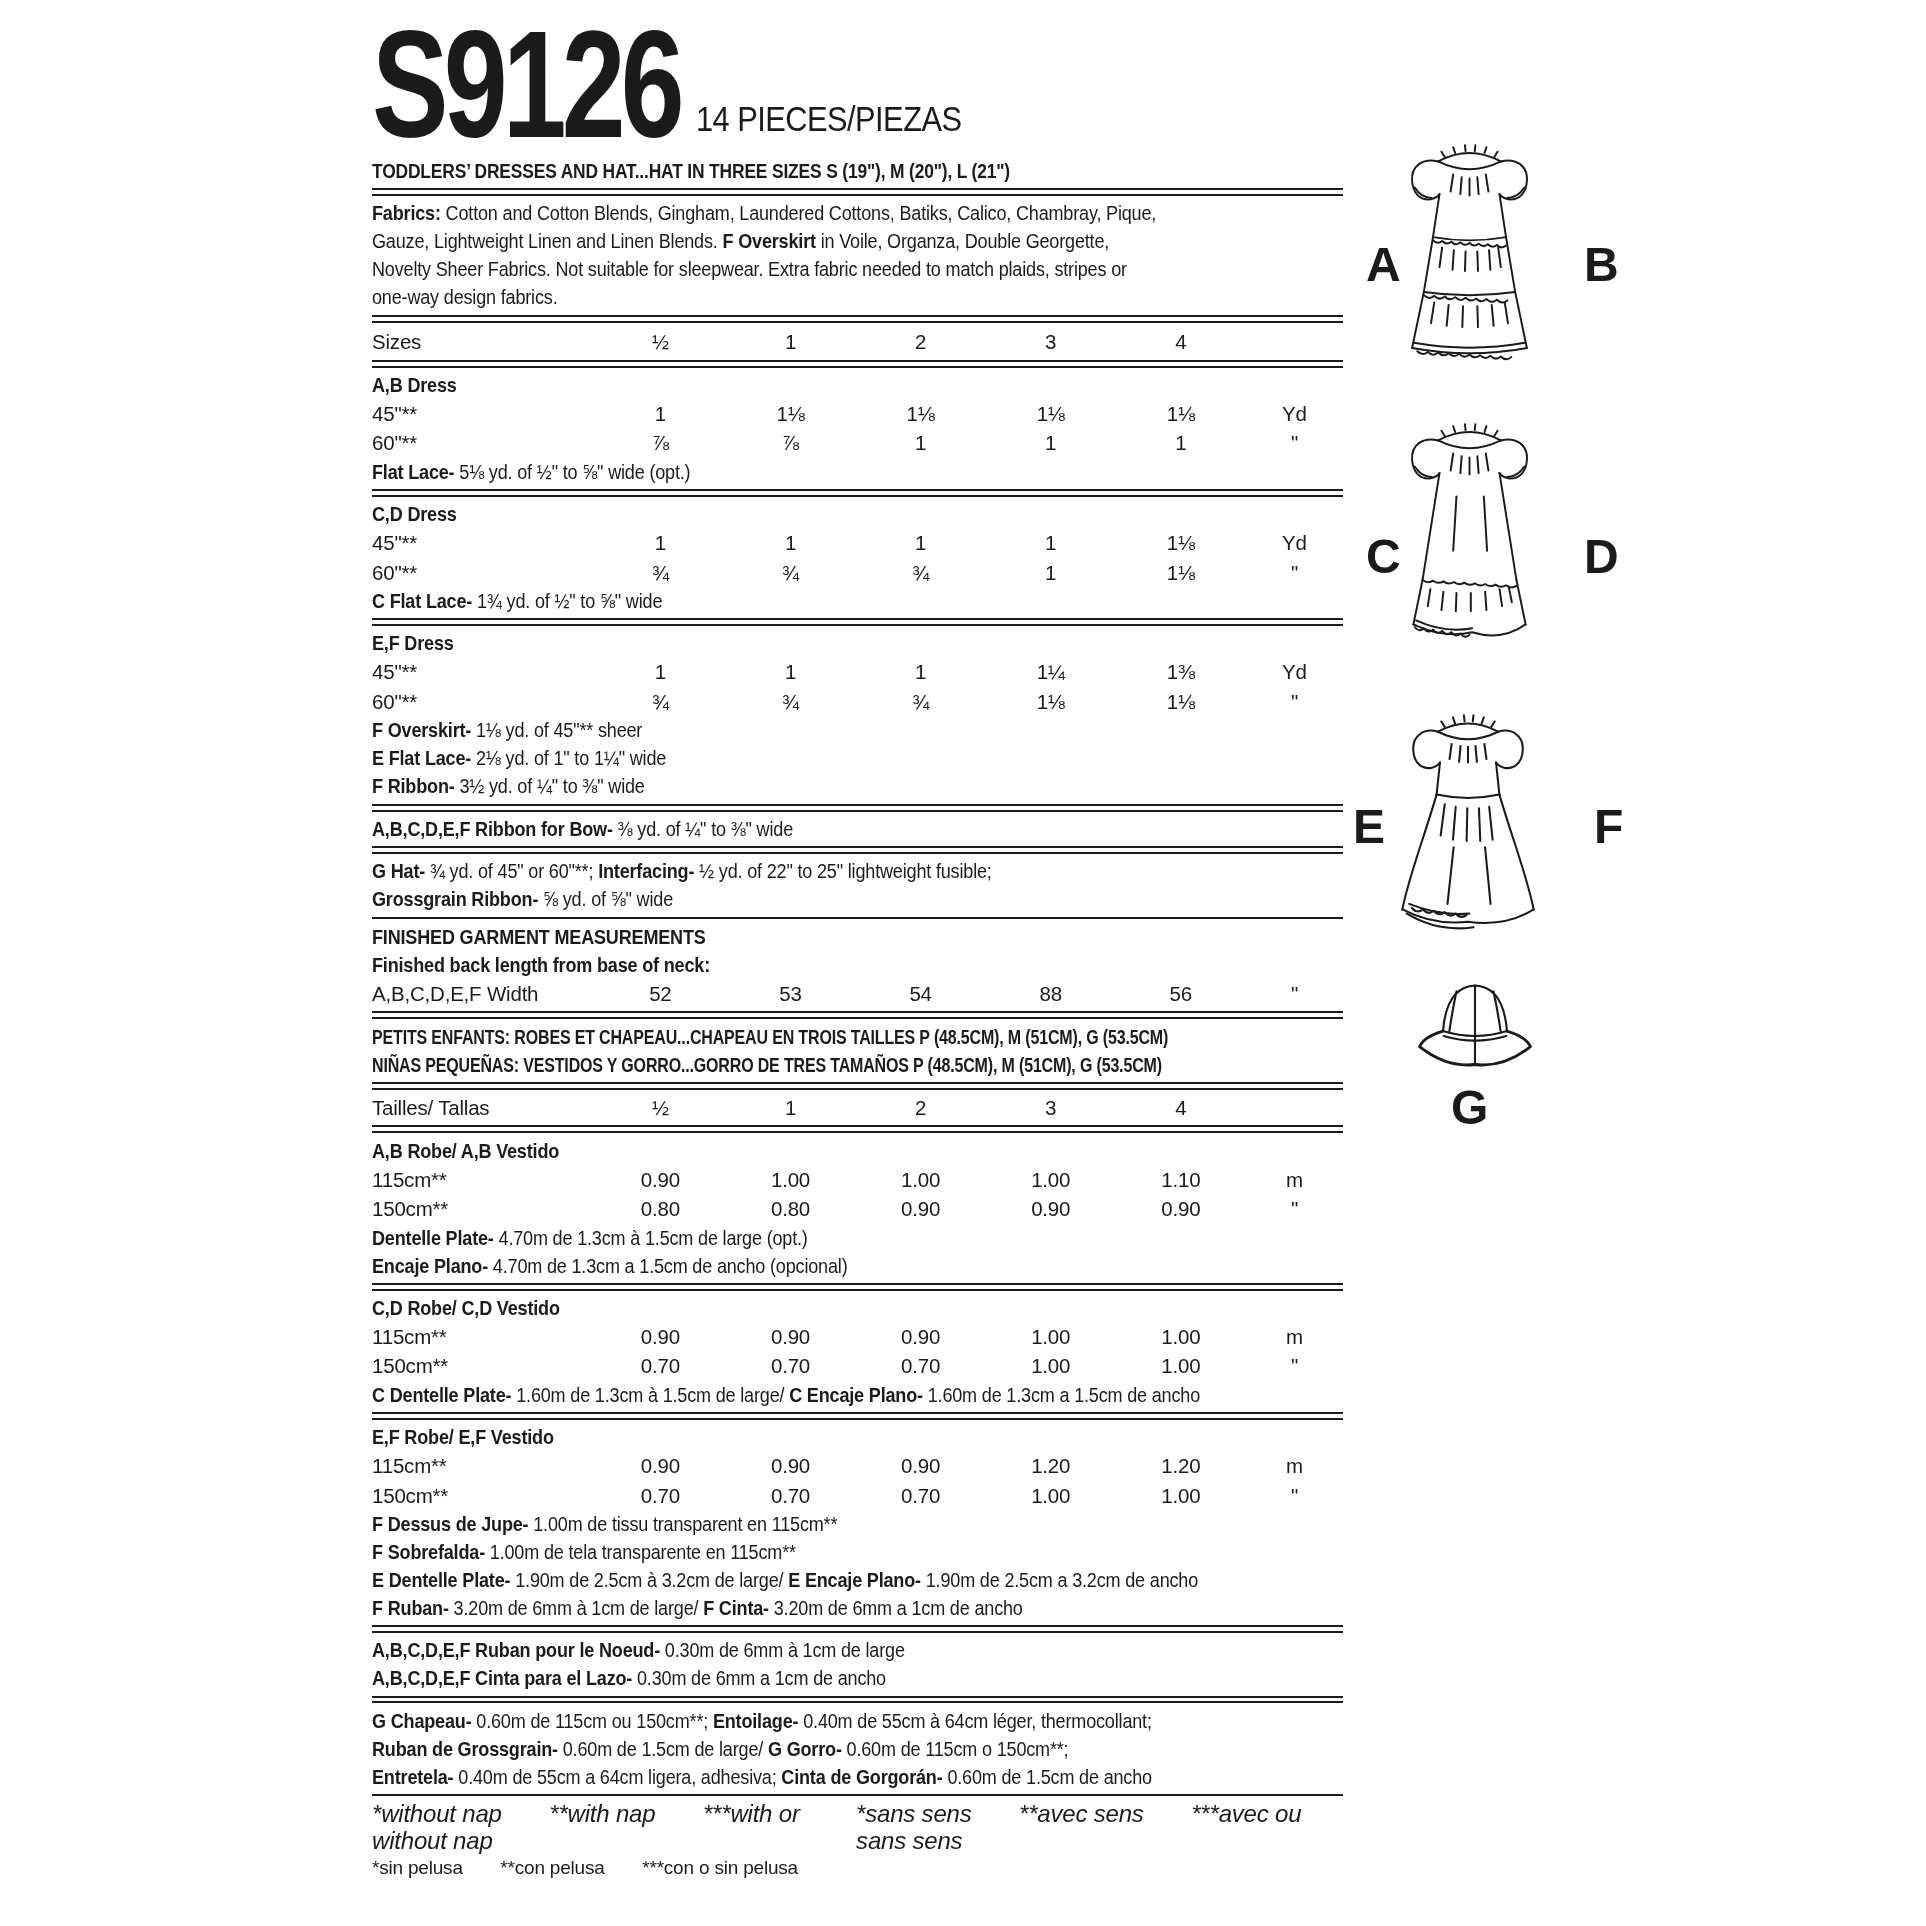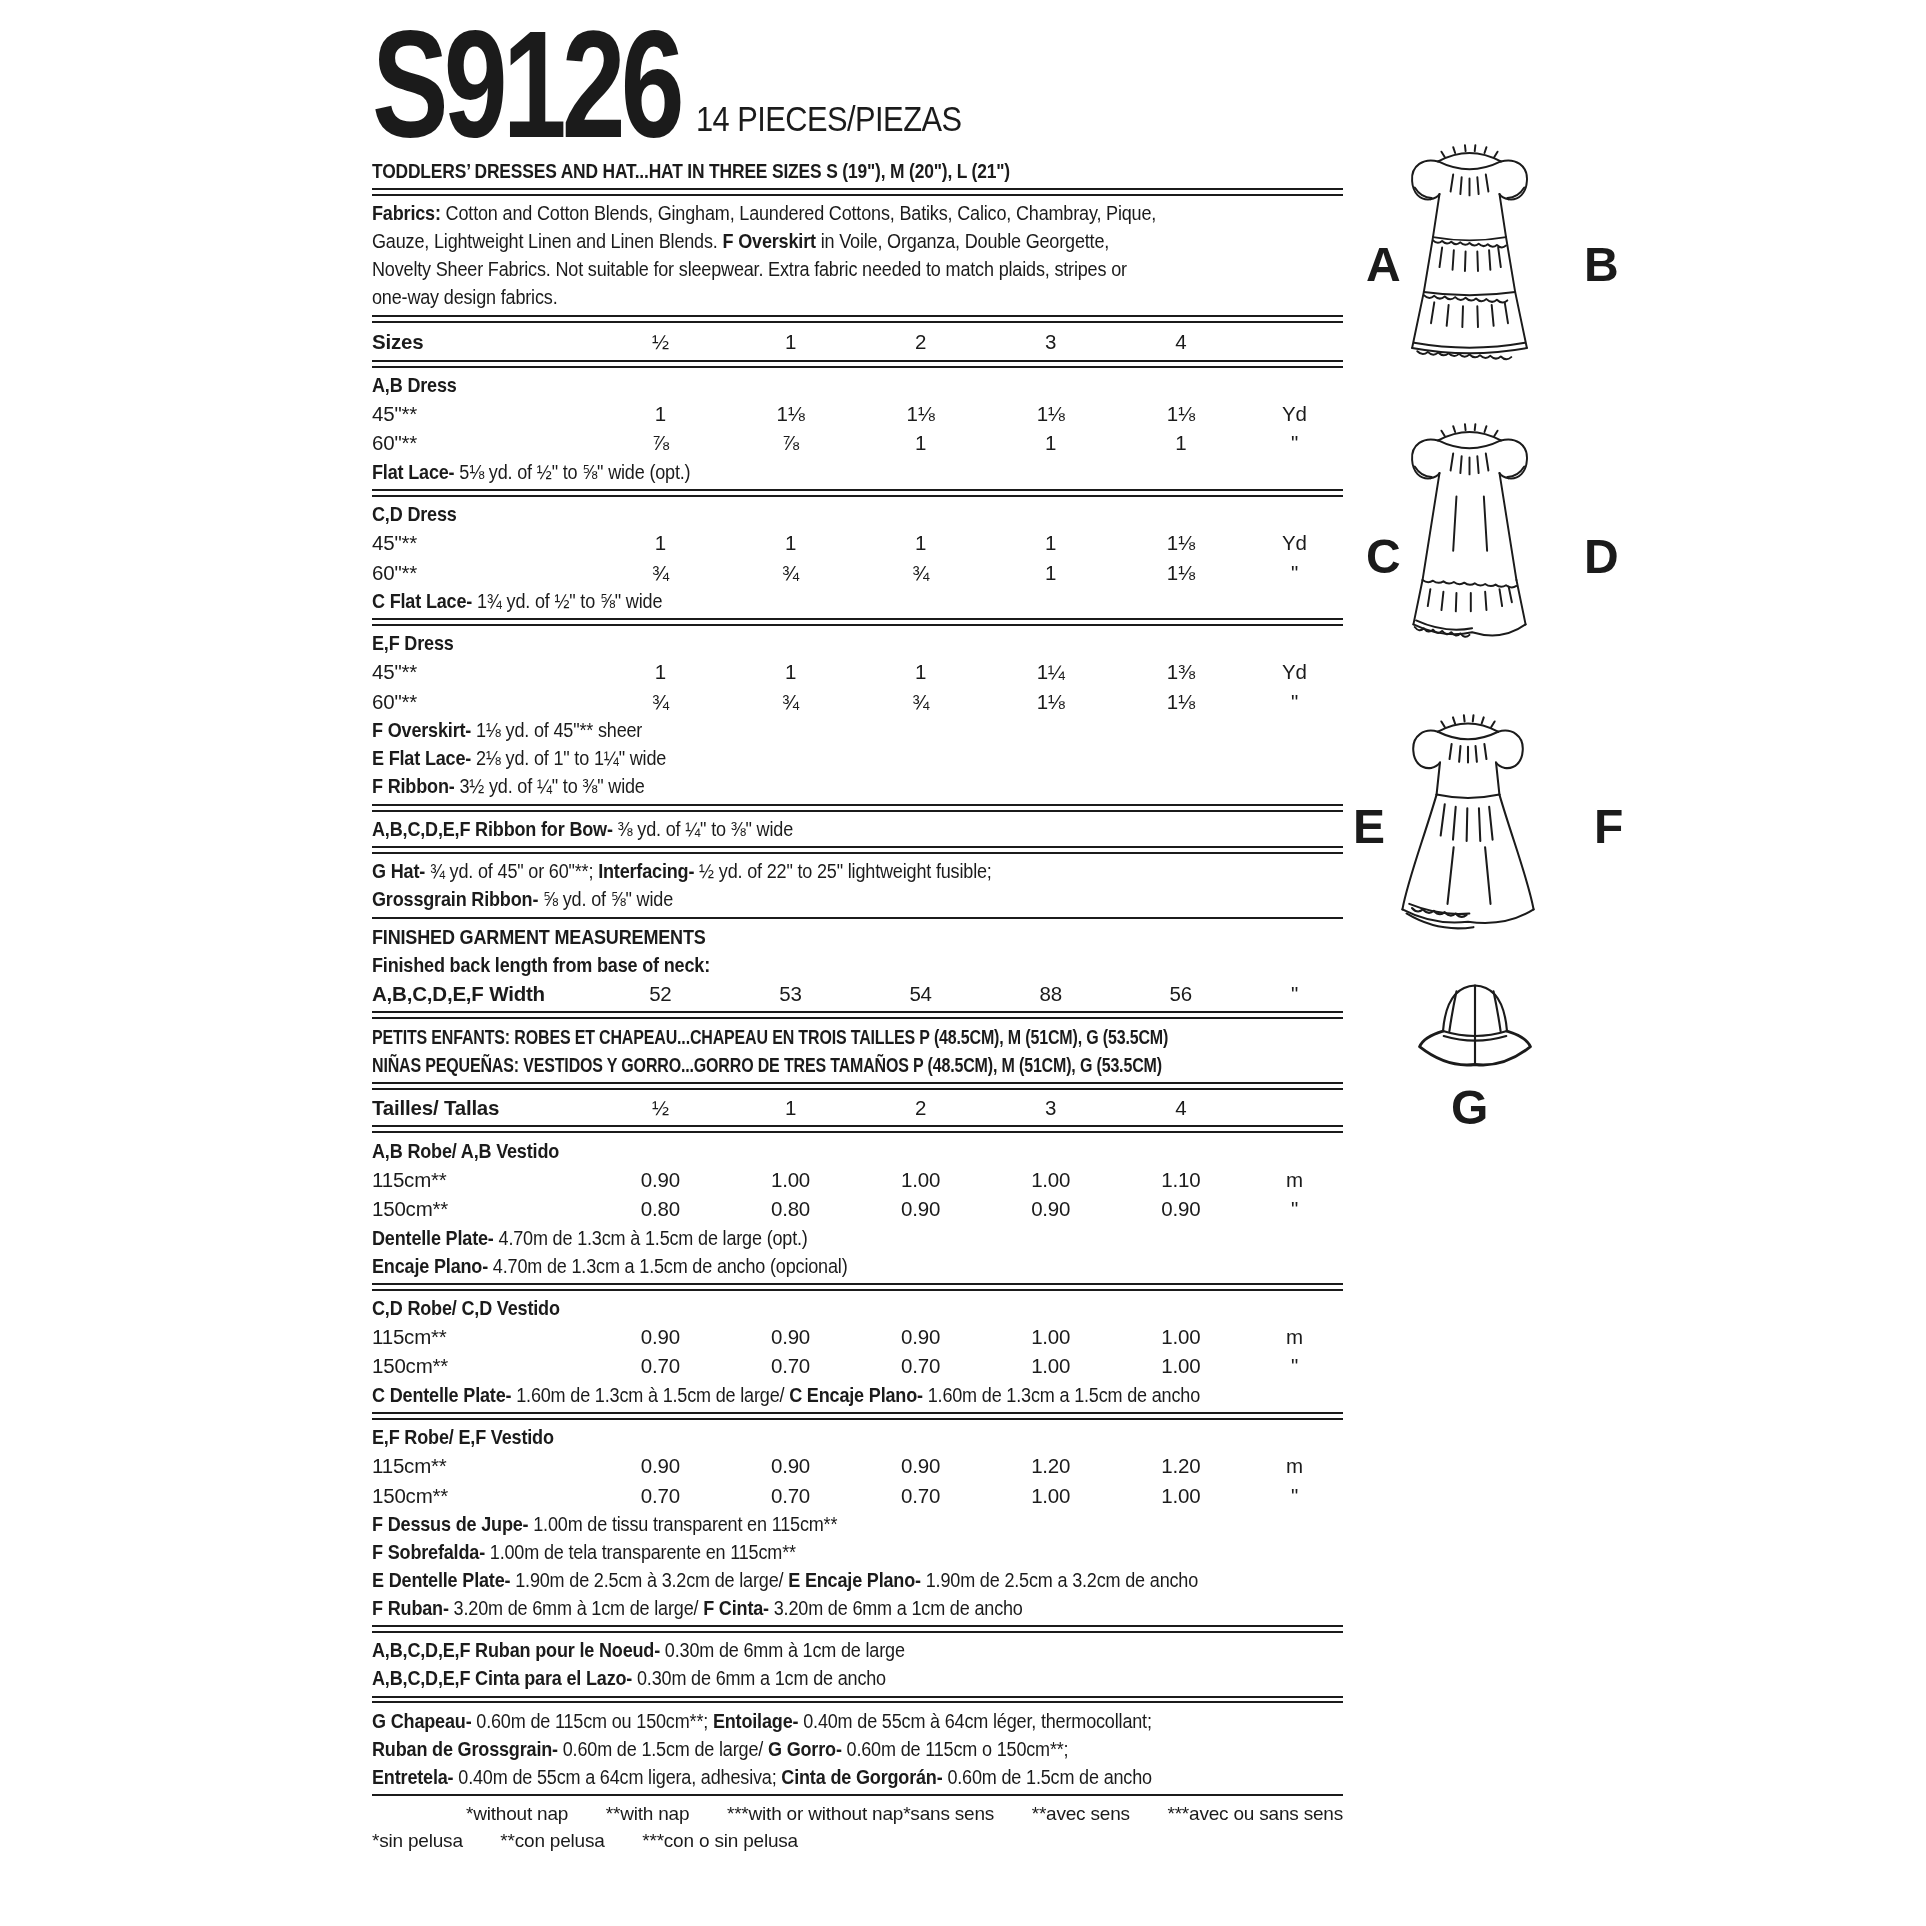--- a/index.html
+++ b/index.html
@@ -21,23 +21,23 @@
     transform:scaleX(0.88);transform-origin:left center;}
   .sect{font-weight:bold;}
   .title{font-weight:bold;transform:scaleX(0.85);margin-top:3.9px;line-height:29.5px;}
   .caps{font-weight:bold;transform:scaleX(0.78);line-height:28px;}
   .b{font-weight:bold;}
   .hr{border-top:2.6px solid #1b1b1b;margin:3.9px 0;height:0;}
   .hr2{border-top:2.6px solid #1b1b1b;border-bottom:2.6px solid #1b1b1b;height:3.9px;margin:3.2px 0;}
   .trow{display:grid;grid-template-columns:23% 13.4% 13.4% 13.4% 13.4% 13.4% 1fr;
     line-height:29.5px;align-items:baseline;}
   .tl{text-align:left;white-space:nowrap;}
-  .tl.bold{font-weight:bold;}
+  .tl.bold{font-weight:normal;}
   .tc,.tu{text-align:center;white-space:nowrap;}
-  .fnrow{display:flex;justify-content:flex-end;font-size:19px;line-height:27px;}
+  .fnrow{display:flex;justify-content:flex-start;font-size:24px;line-height:27px;font-style:italic;}
   .fn2{font-size:19px;line-height:27px;}
   .figures{position:absolute;left:1335px;top:128px;width:334px;height:1091px;}
   .fig{position:absolute;left:0;width:334px;}
   .fig svg{display:block;}
   .figletter{position:absolute;font-weight:bold;font-size:48px;line-height:48px;}
   .fig-ab{top:10.3px;}  .fig-ab svg{margin-left:56px;}
   .fig-cd{top:289px;} .fig-cd svg{margin-left:56px;}
   .fig-ef{top:579px;} .fig-ef svg{margin-left:51px;}
   .fig-g{top:846px;} .fig-g svg{margin-left:76px;}
   .sk{stroke:#1b1b1b;stroke-width:3;fill:none;stroke-linecap:round;stroke-linejoin:round;}

